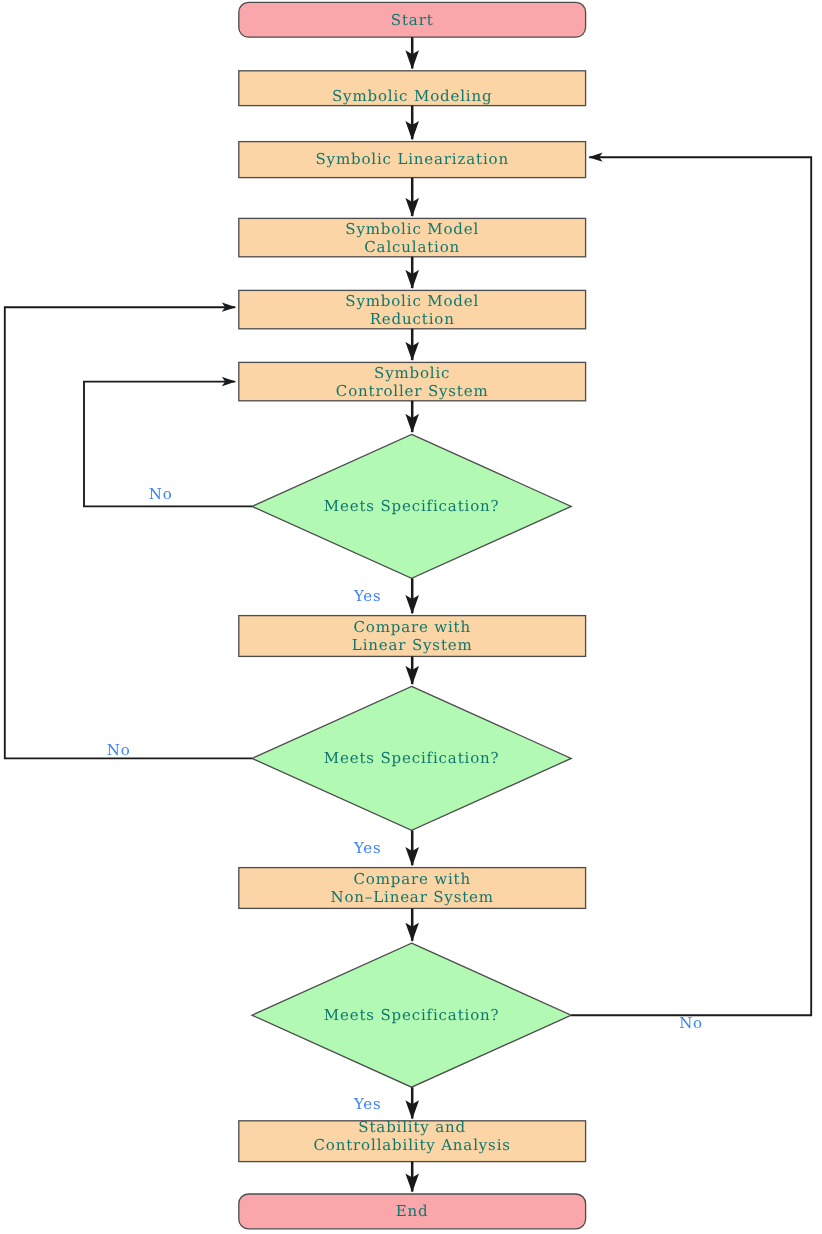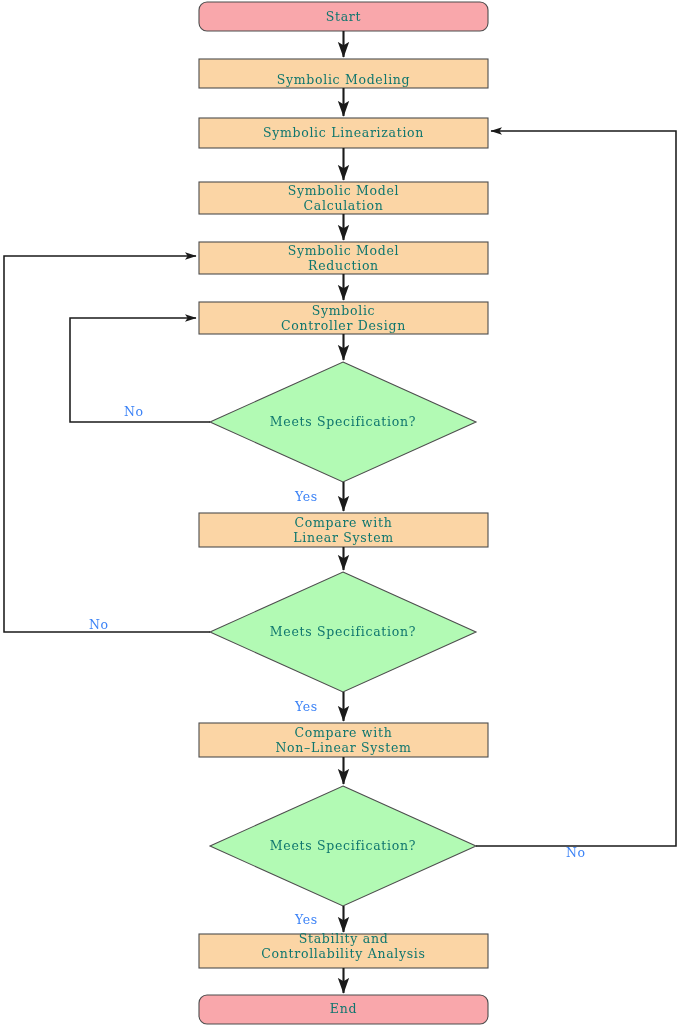--- a/index.html
+++ b/index.html
@@ -115,21 +115,21 @@
 
   <div id="label-layer">
       <div class="node-label" style="left: 199px; top: 2px; width: 289px; height: 29px;">Start</div>
       <div class="node-label" style="left: 199px; top: 59px; width: 289px; height: 42px;">Symbolic Modeling</div>
       <div class="node-label" style="left: 199px; top: 118px; width: 289px; height: 30px;">Symbolic Linearization</div>
       <div class="node-label" style="left: 199px; top: 182px; width: 289px; height: 32px;">Symbolic Model
 Calculation</div>
       <div class="node-label" style="left: 199px; top: 242px; width: 289px; height: 32px;">Symbolic Model
 Reduction</div>
       <div class="node-label" style="left: 199px; top: 302px; width: 289px; height: 32px;">Symbolic
-Controller Design</div>
+Controller System</div>
       <div class="node-label" style="left: 210px; top: 411px; width: 266px; height: 22px;">Meets Specification?</div>
       <div class="node-label" style="left: 199px; top: 513px; width: 289px; height: 34px;">Compare with
 Linear System</div>
       <div class="node-label" style="left: 210px; top: 621px; width: 266px; height: 22px;">Meets Specification?</div>
       <div class="node-label" style="left: 199px; top: 723px; width: 289px; height: 34px;">Compare with
 Non–Linear System</div>
       <div class="node-label" style="left: 210px; top: 835px; width: 266px; height: 22px;">Meets Specification?</div>
       <div class="node-label" style="left: 199px; top: 934px; width: 289px; height: 24px;">Stability and
 Controllability Analysis</div>
       <div class="node-label" style="left: 199px; top: 995px; width: 289px; height: 28px;">End</div>

